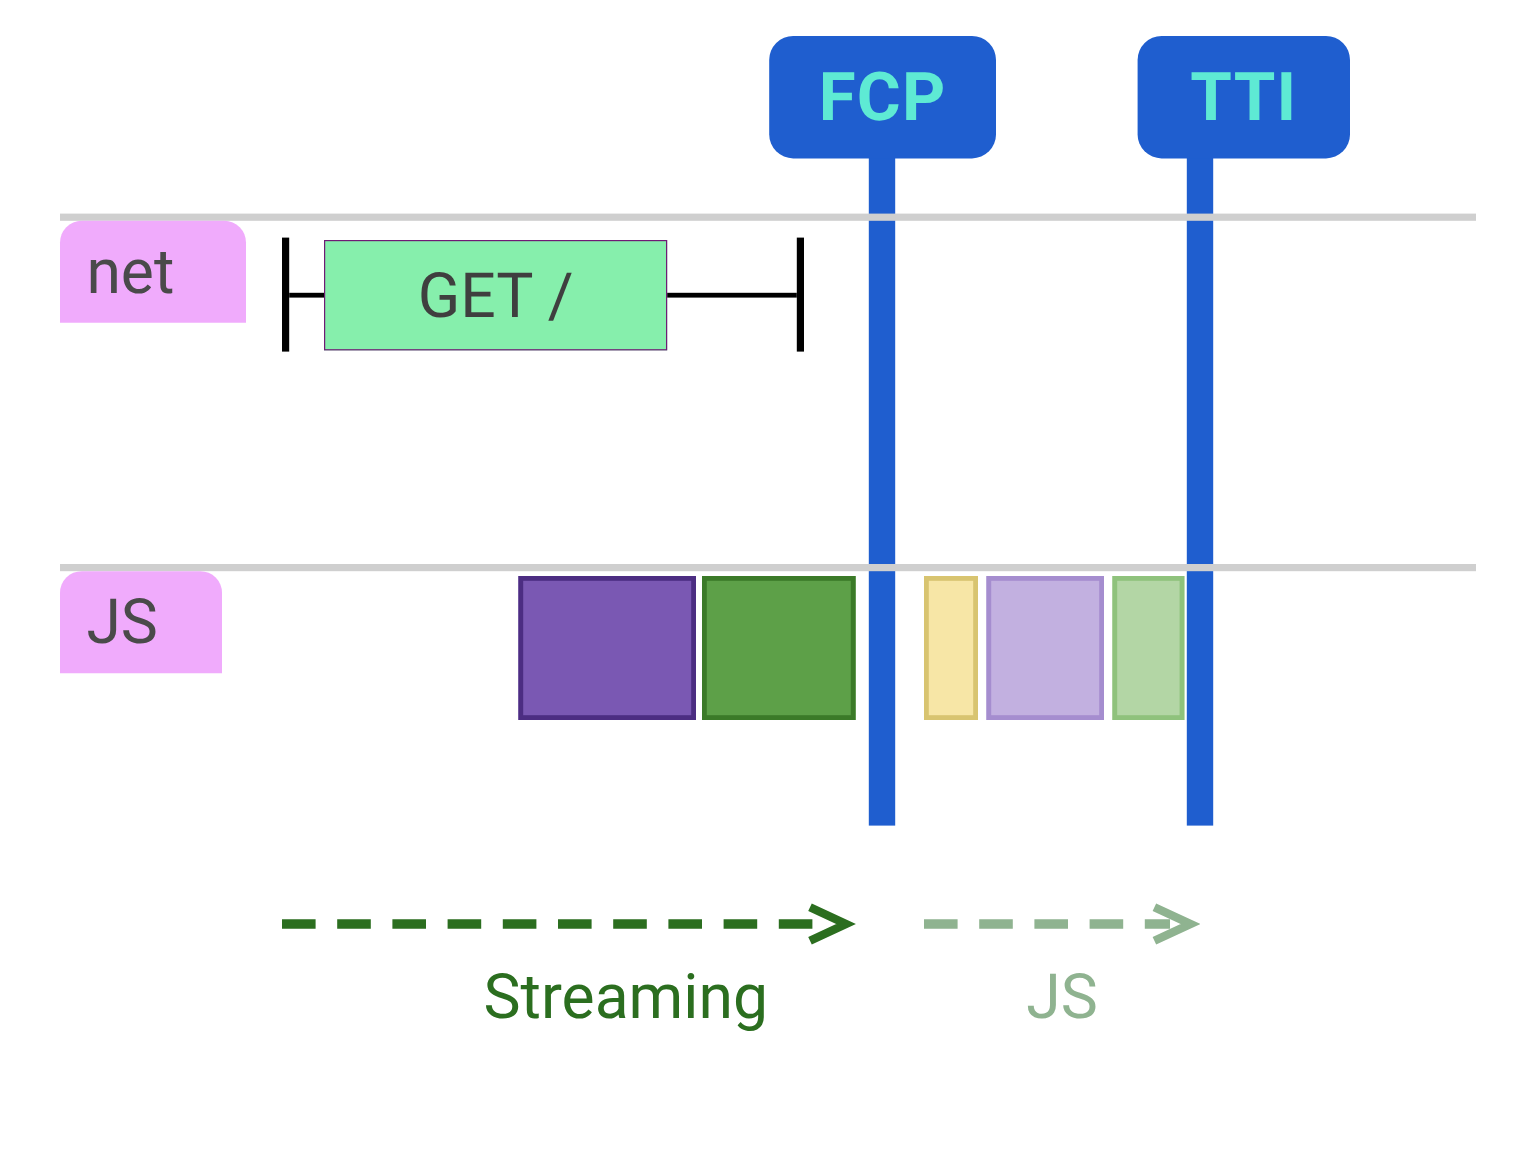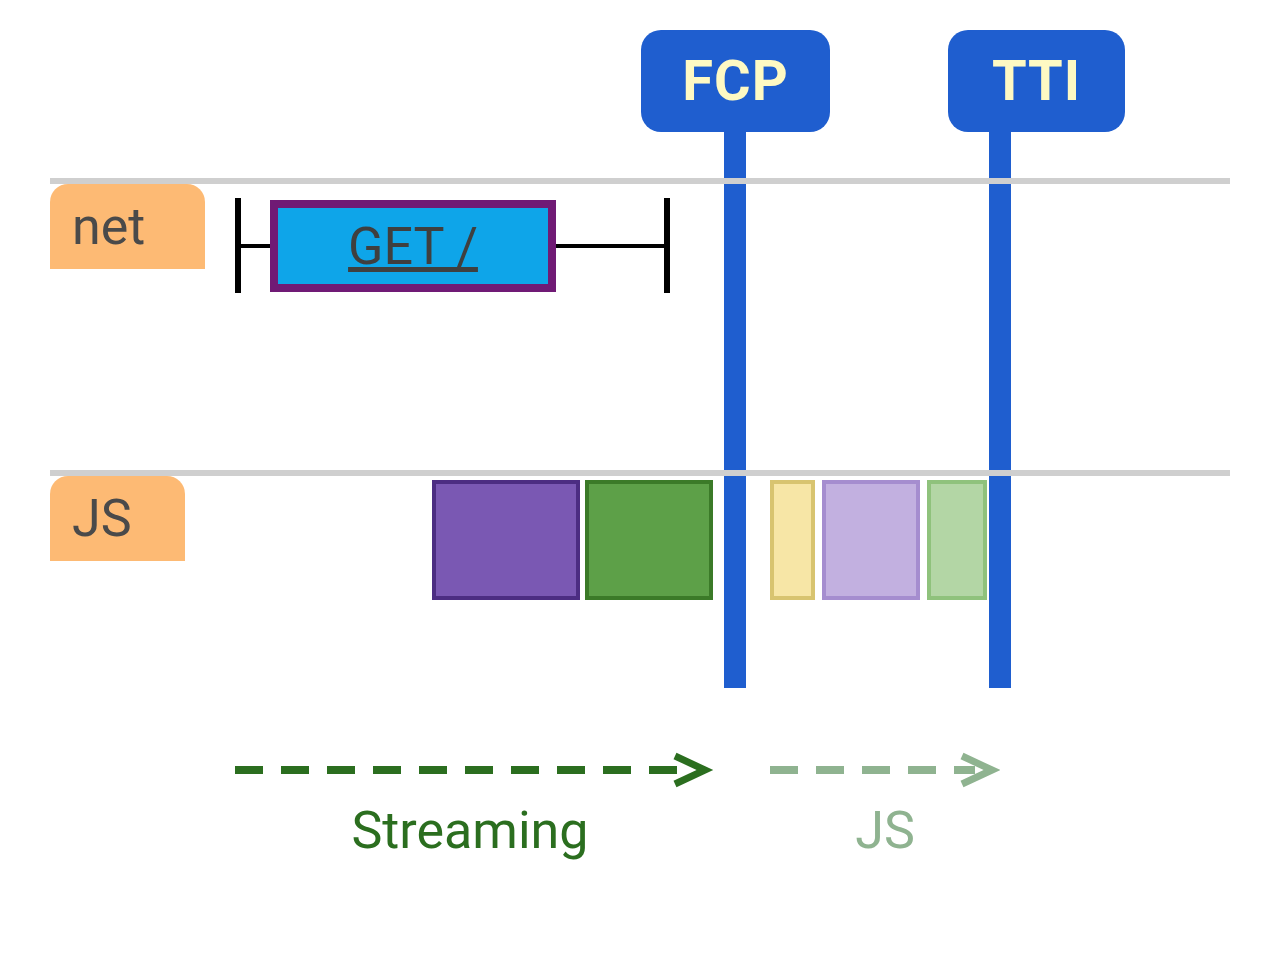--- a/index.html
+++ b/index.html
@@ -12,37 +12,37 @@
   .canvas {
     position: relative;
     width: 1272px;
     height: 974px;
   }
   .abs { position: absolute; }
 
   
   .marker-pill {
     background: #1f5ecf;
-    color: #fef9c3;
+    color: #5eead4;
     font-weight: 700;
     border-radius: 20px;
     display: flex;
     align-items: center;
     justify-content: center;
     font-size: 56px;
     letter-spacing: 1px;
   }
   .marker-line {
     background: #1f5ecf;
     width: 22px;
   }
 
   
   .lane-label {
-    background: #fdba74;
+    background: #f0abfc;
     color: #4a4a4a;
     font-size: 52px;
     border-radius: 18px 18px 0 0;
     display: flex;
     align-items: center;
     padding-left: 22px;
   }
   .lane-rule {
     background: #cfcfcf;
     height: 6px;
@@ -51,44 +51,43 @@
   
   .whisker-stem {
     background: #000;
     height: 4px;
   }
   .whisker-cap {
     background: #000;
     width: 6px;
   }
   .req-box {
-    background: #0ea5e9;
-    border: 8px solid #701a75;
+    background: #86efac;
+    border: 1px solid #701a75;
     color: #3f3f3f;
     display: flex;
     align-items: center;
     justify-content: center;
     font-size: 52px;
-    text-decoration: underline;
   }
 
   
   .blk { border: 4px solid transparent; }
   .blk-purple { background: #7a58b3; border-color: #4c2d82; }
   .blk-green  { background: #5da048; border-color: #3b7a28; }
   .blk-yellow-faded { background: #f7e6a6; border-color: #d8c470; }
   .blk-purple-faded { background: #c2b0e0; border-color: #a58dcf; }
   .blk-green-faded  { background: #b3d6a5; border-color: #8fc27c; }
 
   
   .phase-label {
     font-size: 52px;
     text-align: center;
   }
-  .phase-dark { color: #2b6e1f; }
+  .phase-dark { color: #2b6e1f; text-align: right; }
   .phase-light { color: #8fb390; }
 </style>
 </head>
 <body>
 
 <div class="canvas">
 
   <div class="abs marker-line" style="left:724px; top:128px; height:560px;"></div>
   <div class="abs marker-pill" style="left:641px; top:30px; width:189px; height:102px;">
     <span>FCP</span>

